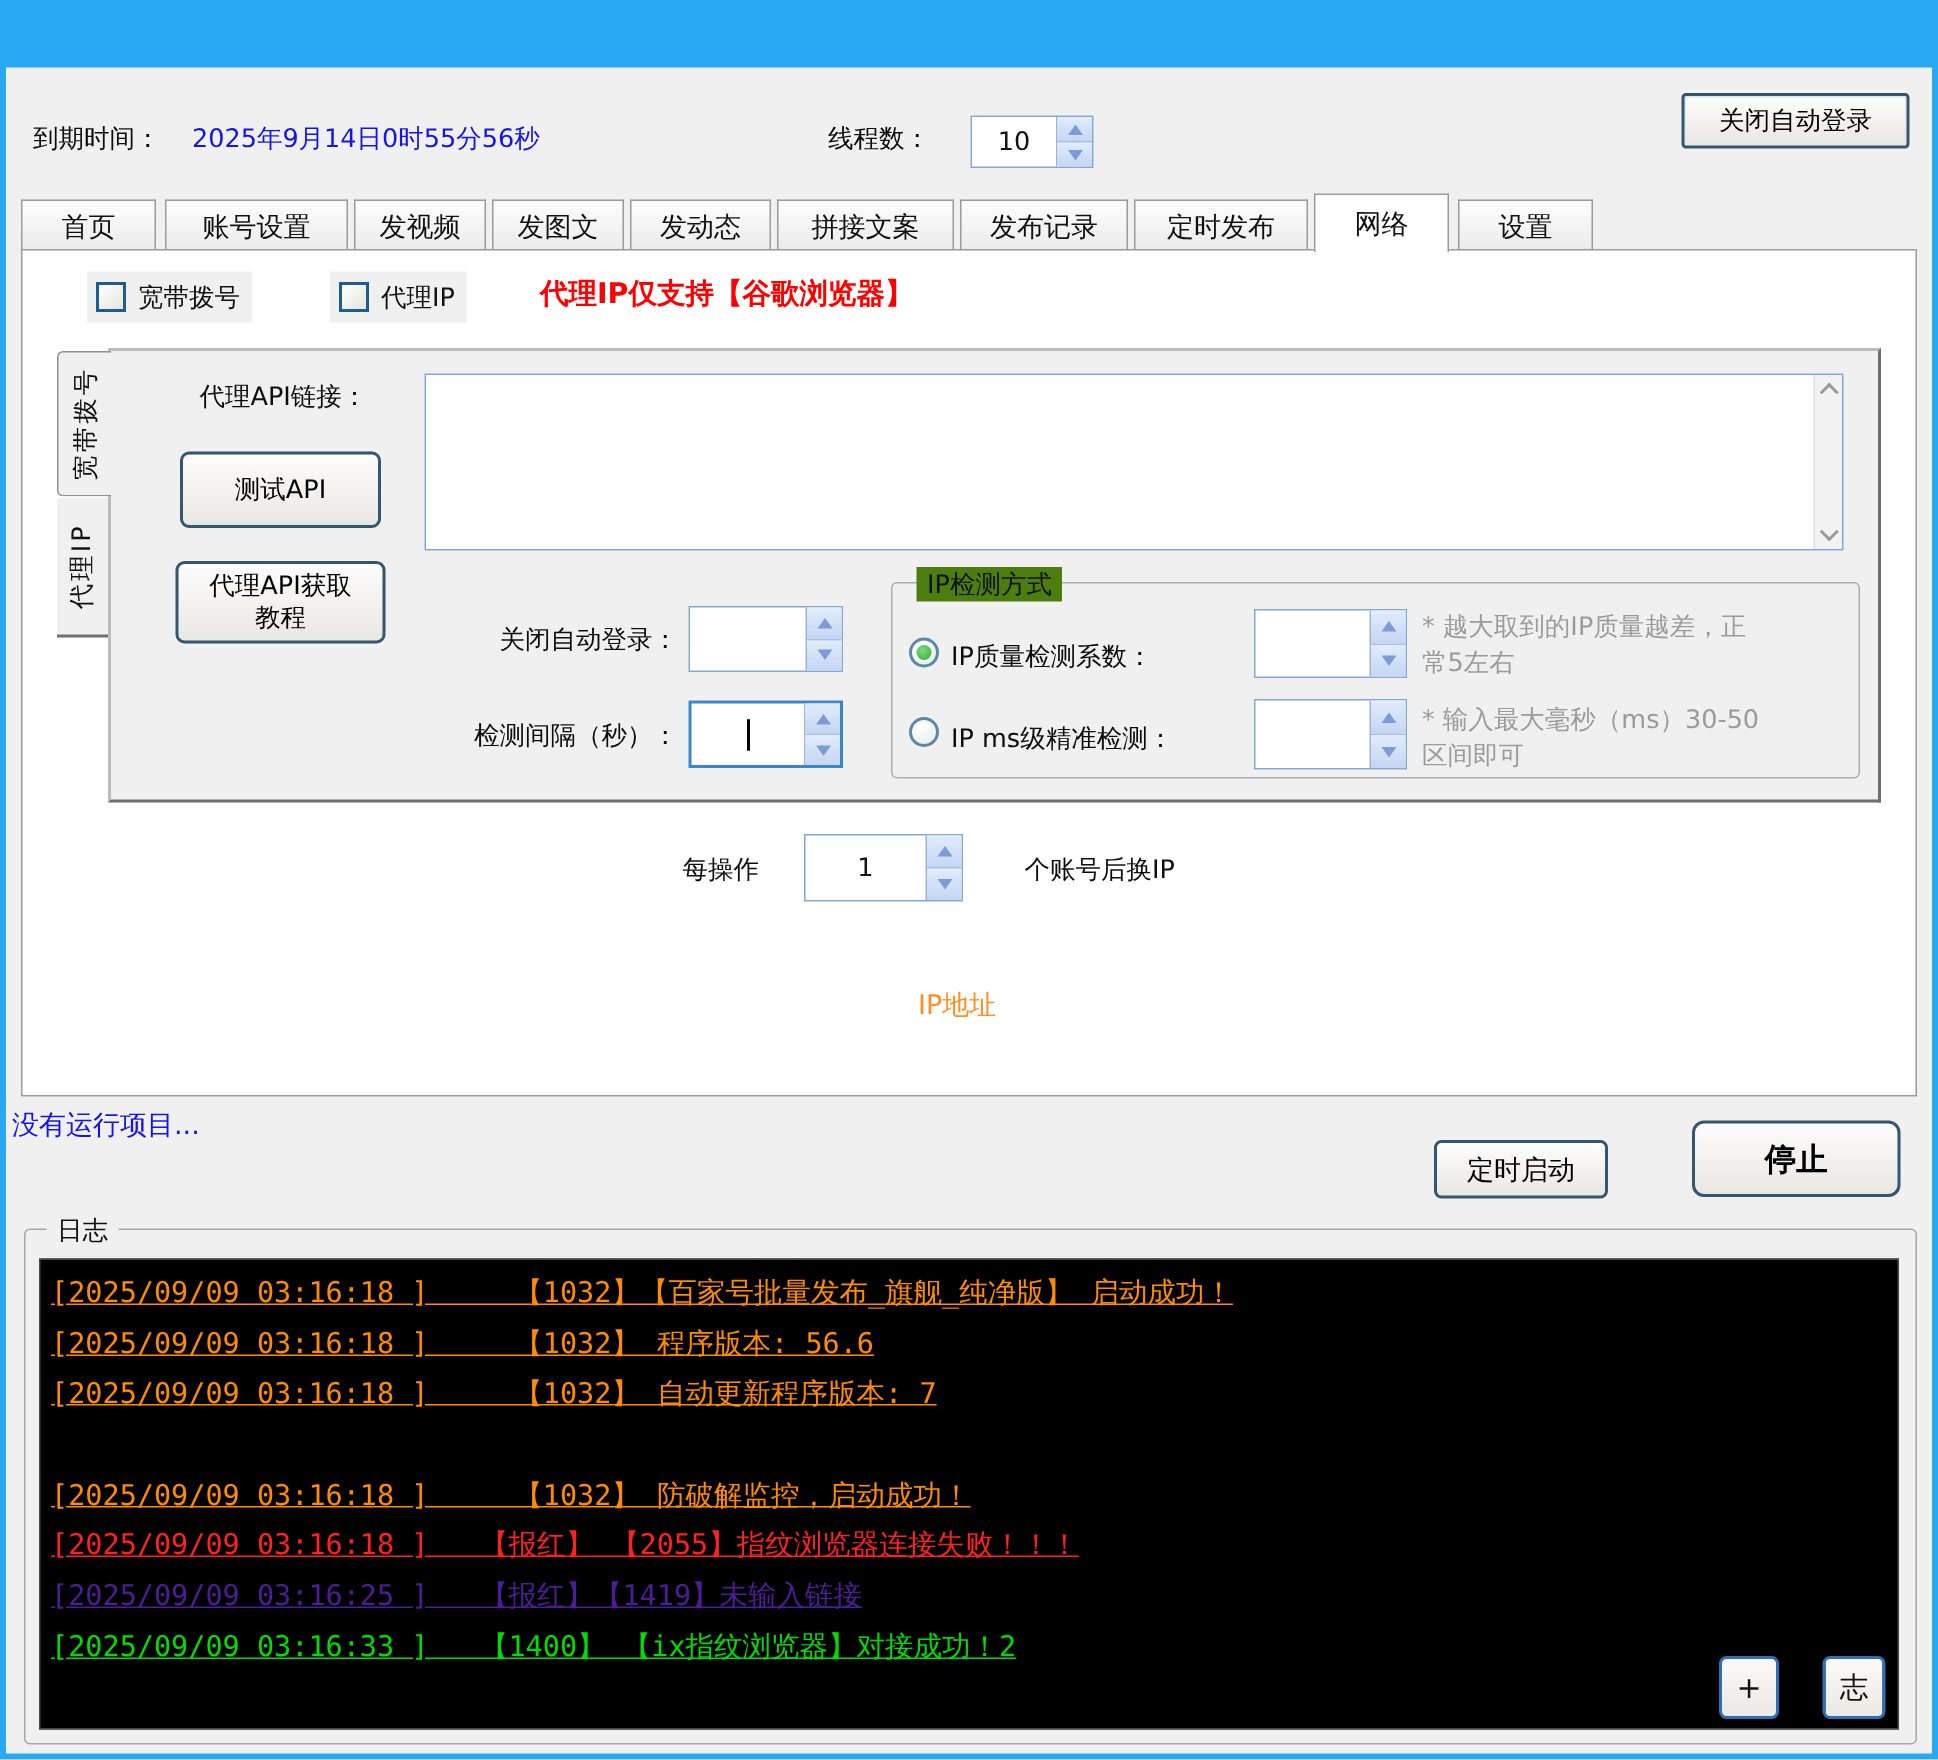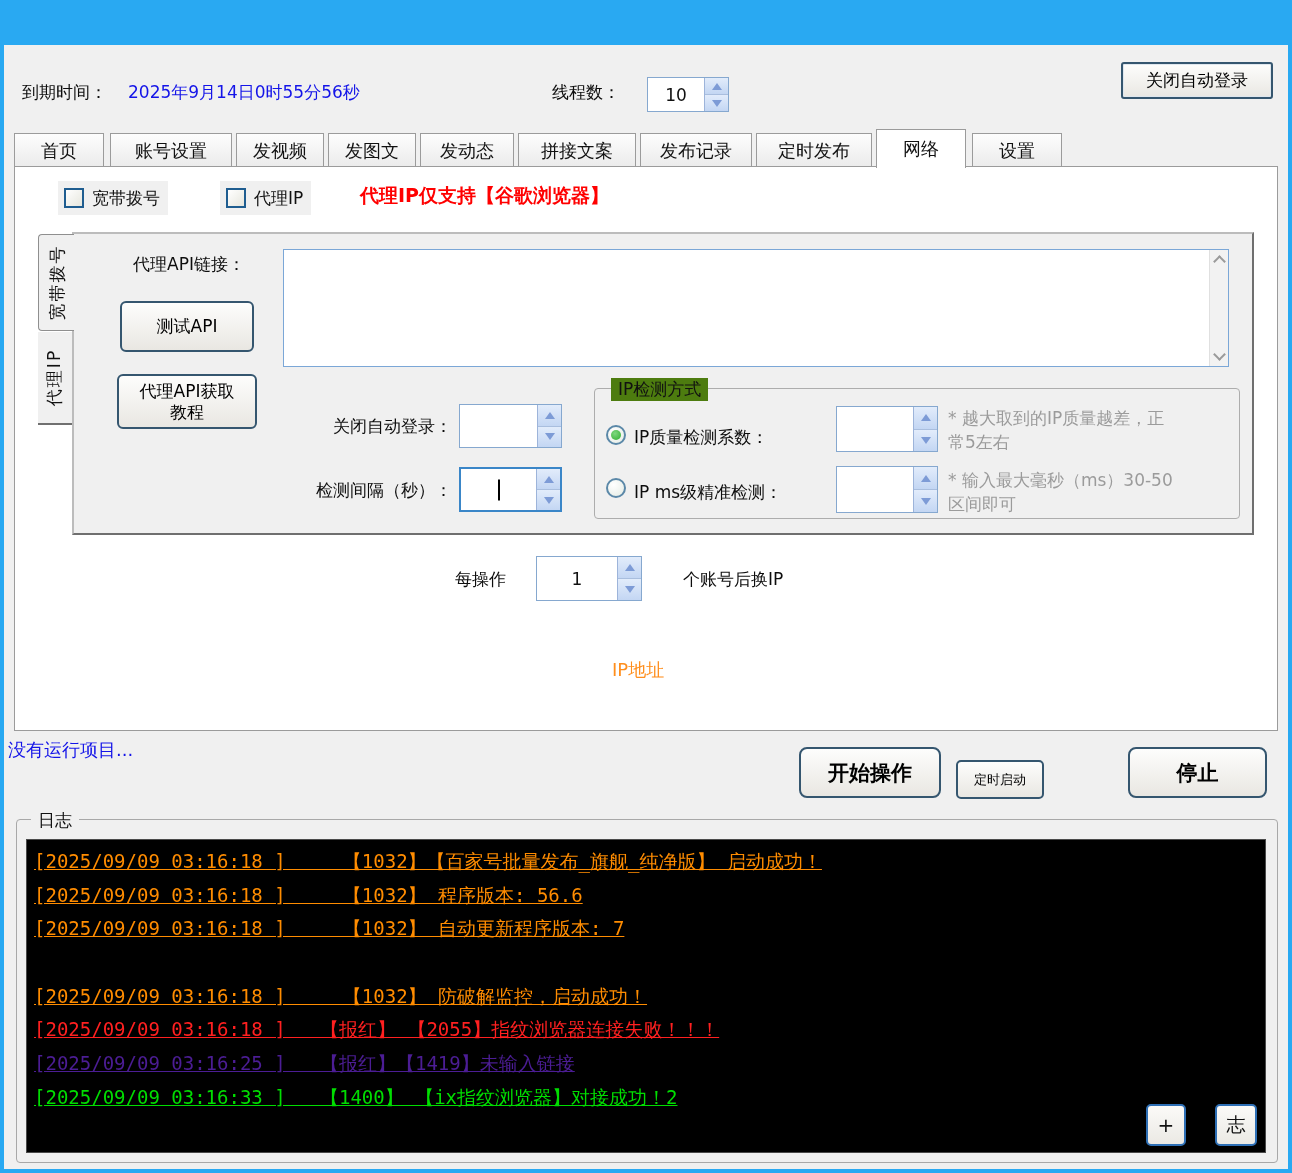--- a/index.html
+++ b/index.html
@@ -99,21 +99,21 @@
   #hint-ms{left:948px;top:468px;}
 
   
   #perop-label{left:455px;top:568px;}
   #perop-suffix{left:655px;top:568px;margin-left:28px;}
   #ip-address{position:absolute;left:612px;top:658px;font-size:18px;z-index:2;white-space:nowrap;}
 
   
   #status-text{position:absolute;left:8px;top:738px;font-size:18px;white-space:nowrap;}
   #start-btn{position:absolute;left:799px;top:747px;width:142px;height:51px;font-size:21px;font-weight:700;border-radius:8px;}
-  #schedule-btn{position:absolute;left:956px;top:760px;width:88px;height:39px;font-size:13px;border-radius:5px;}
+  #schedule-btn{position:absolute;left:956px;top:760px;width:116px;height:39px;font-size:18px;border-radius:5px;}
   #stop-btn{position:absolute;left:1128px;top:747px;width:139px;height:51px;font-size:21px;font-weight:700;border-radius:8px;}
 
   
   .loggroup{position:absolute;left:16px;top:819px;width:1262px;height:344px;border:1px solid #a8a8a8;border-radius:4px;}
   .loggroup .legend{position:absolute;left:14px;top:-11px;background:#f0f0f0;padding:0 7px;font-size:17px;}
   .logbox{position:absolute;left:26px;top:839px;width:1240px;height:314px;background:#000;border:1px solid #4a4a4a;}
   .logline{position:absolute;left:34px;font-family:"DejaVu Sans Mono","Liberation Mono",monospace;font-size:19px;white-space:pre;text-decoration:underline;}
   .l0{top:849px;} .l1{top:883px;} .l2{top:916px;} .l3{top:950px;}
   .l4{top:984px;} .l5{top:1017px;} .l6{top:1051px;} .l7{top:1085px;}
   .minibtn{position:absolute;display:flex;align-items:center;justify-content:center;background:linear-gradient(#fbfaf8,#ebe9e4);
@@ -269,21 +269,20 @@
       <div class="sb">
           <i class="tri-down"></i>
         </div>
     </div>
   </div>
   <div class="lbl" id="perop-suffix" style="z-index:2;">个账号后换IP</div>
 
   <div id="ip-address" style="color: rgb(255, 142, 28);">IP地址</div>
 
   <div id="status-text" style="color: rgb(20, 20, 232);">没有运行项目...</div>
-  <div class="btn" id="start-btn">开始操作</div>
   <div class="btn" id="schedule-btn">定时启动</div>
   <div class="btn" id="stop-btn">停止</div>
 
   <div class="loggroup">
     <div class="legend">日志</div>
   </div>
   <div class="logbox"></div>
   <div class="logline l0" style="color: rgb(255, 140, 0);">[2025/09/09 03:16:18 ]     【1032】【百家号批量发布_旗舰_纯净版】 启动成功！</div>
   <div class="logline l1" style="color: rgb(255, 140, 0);">[2025/09/09 03:16:18 ]     【1032】 程序版本: 56.6</div>
   <div class="logline l2" style="color: rgb(255, 140, 0);">[2025/09/09 03:16:18 ]     【1032】 自动更新程序版本: 7</div>

